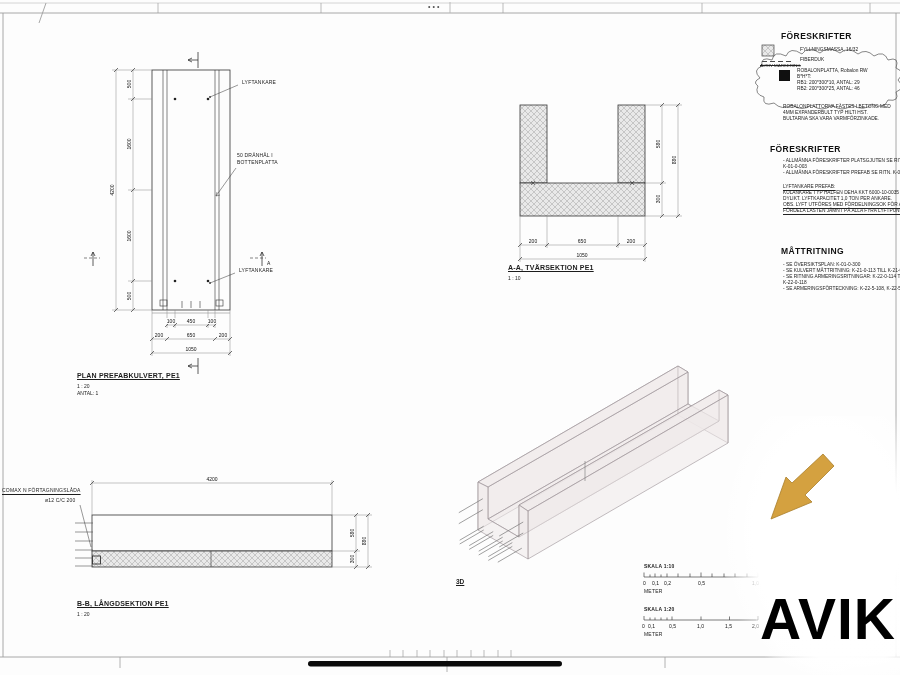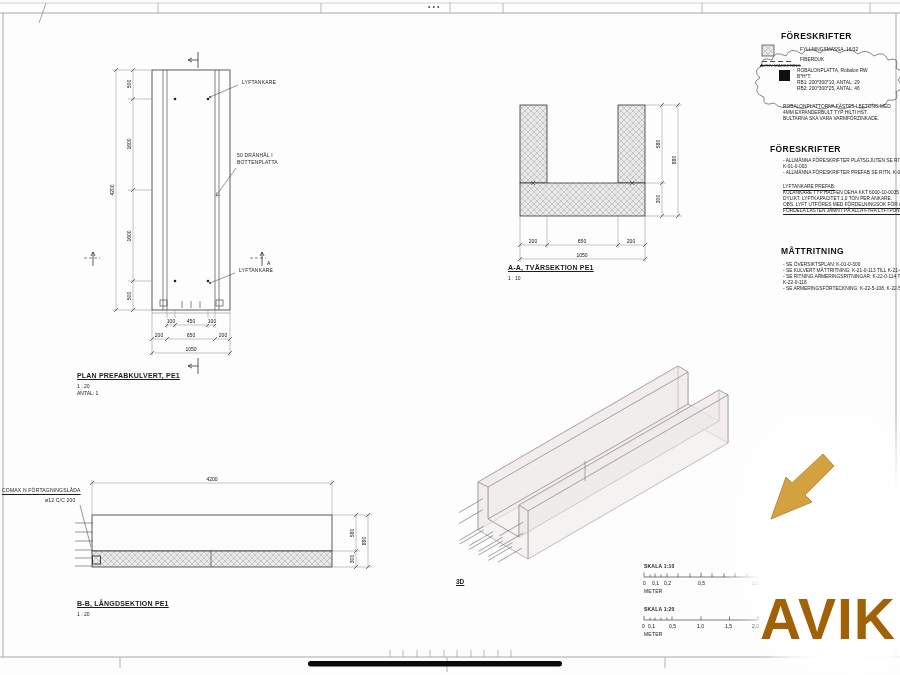--- a/index.html
+++ b/index.html
@@ -15,21 +15,21 @@
   .u{text-decoration:underline;text-underline-offset:1.5px}
   .strike{text-decoration:line-through}
   .title{font-size:7px;font-weight:bold;text-decoration:underline;letter-spacing:.2px}
   .sub{font-size:5px}
   .lbl{font-size:5px;letter-spacing:.2px}
   #blob{position:absolute;left:726px;top:416px;width:184px;height:258px;z-index:5;
         background:radial-gradient(ellipse at 55% 45%, rgba(255,255,255,1) 52%, rgba(255,255,255,0) 76%)}
   #blob2{position:absolute;left:756px;top:560px;width:160px;height:120px;z-index:5;
         background:radial-gradient(ellipse at 60% 50%, rgba(255,255,255,.95) 50%, rgba(255,255,255,0) 78%)}
   #avik{position:absolute;left:760px;top:586px;z-index:6;font-size:57px;font-weight:800;
-        color:#a16207;letter-spacing:1px}
+        color:#000000;letter-spacing:1px}
   svg.over{position:absolute;left:0;top:0;z-index:6}
   #dots{position:absolute;left:428px;top:3px;z-index:3;font-size:7px;letter-spacing:2px;color:#555}
 </style>
 </head>
 <body>
 
 <div id="screen">
 
   <svg class="base" width="900" height="675" viewBox="0 0 900 675">
     <defs>

